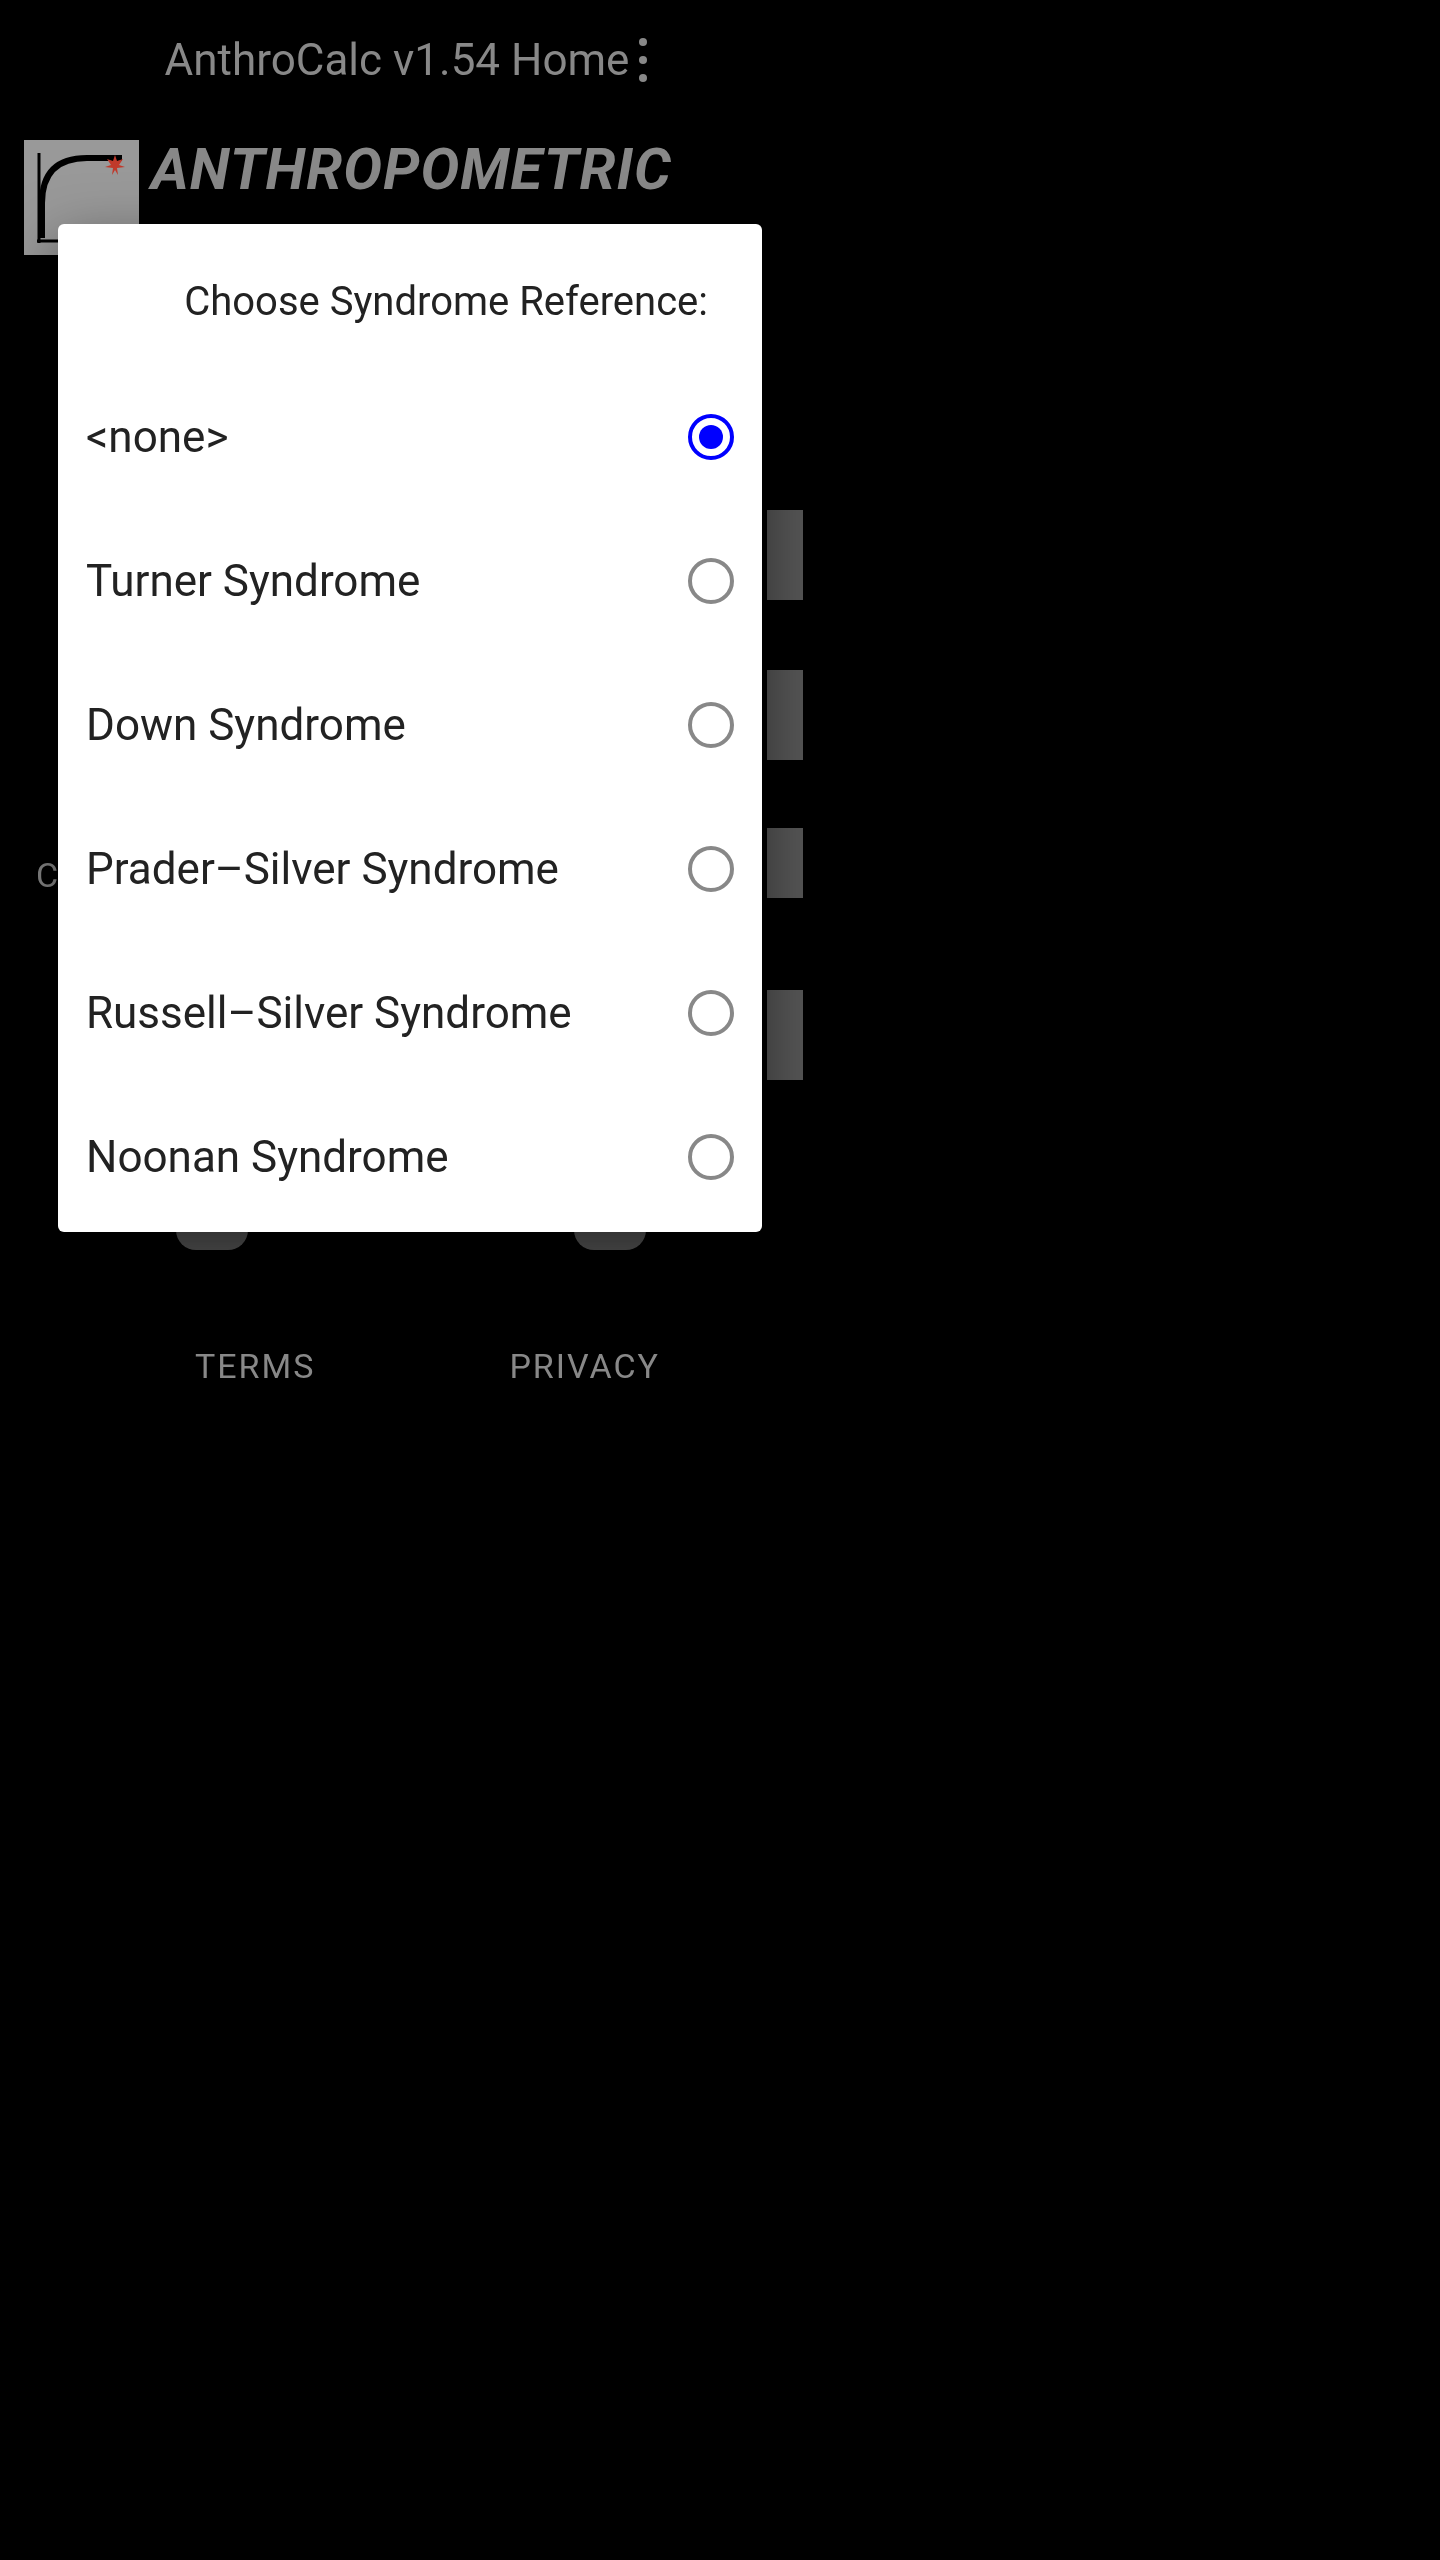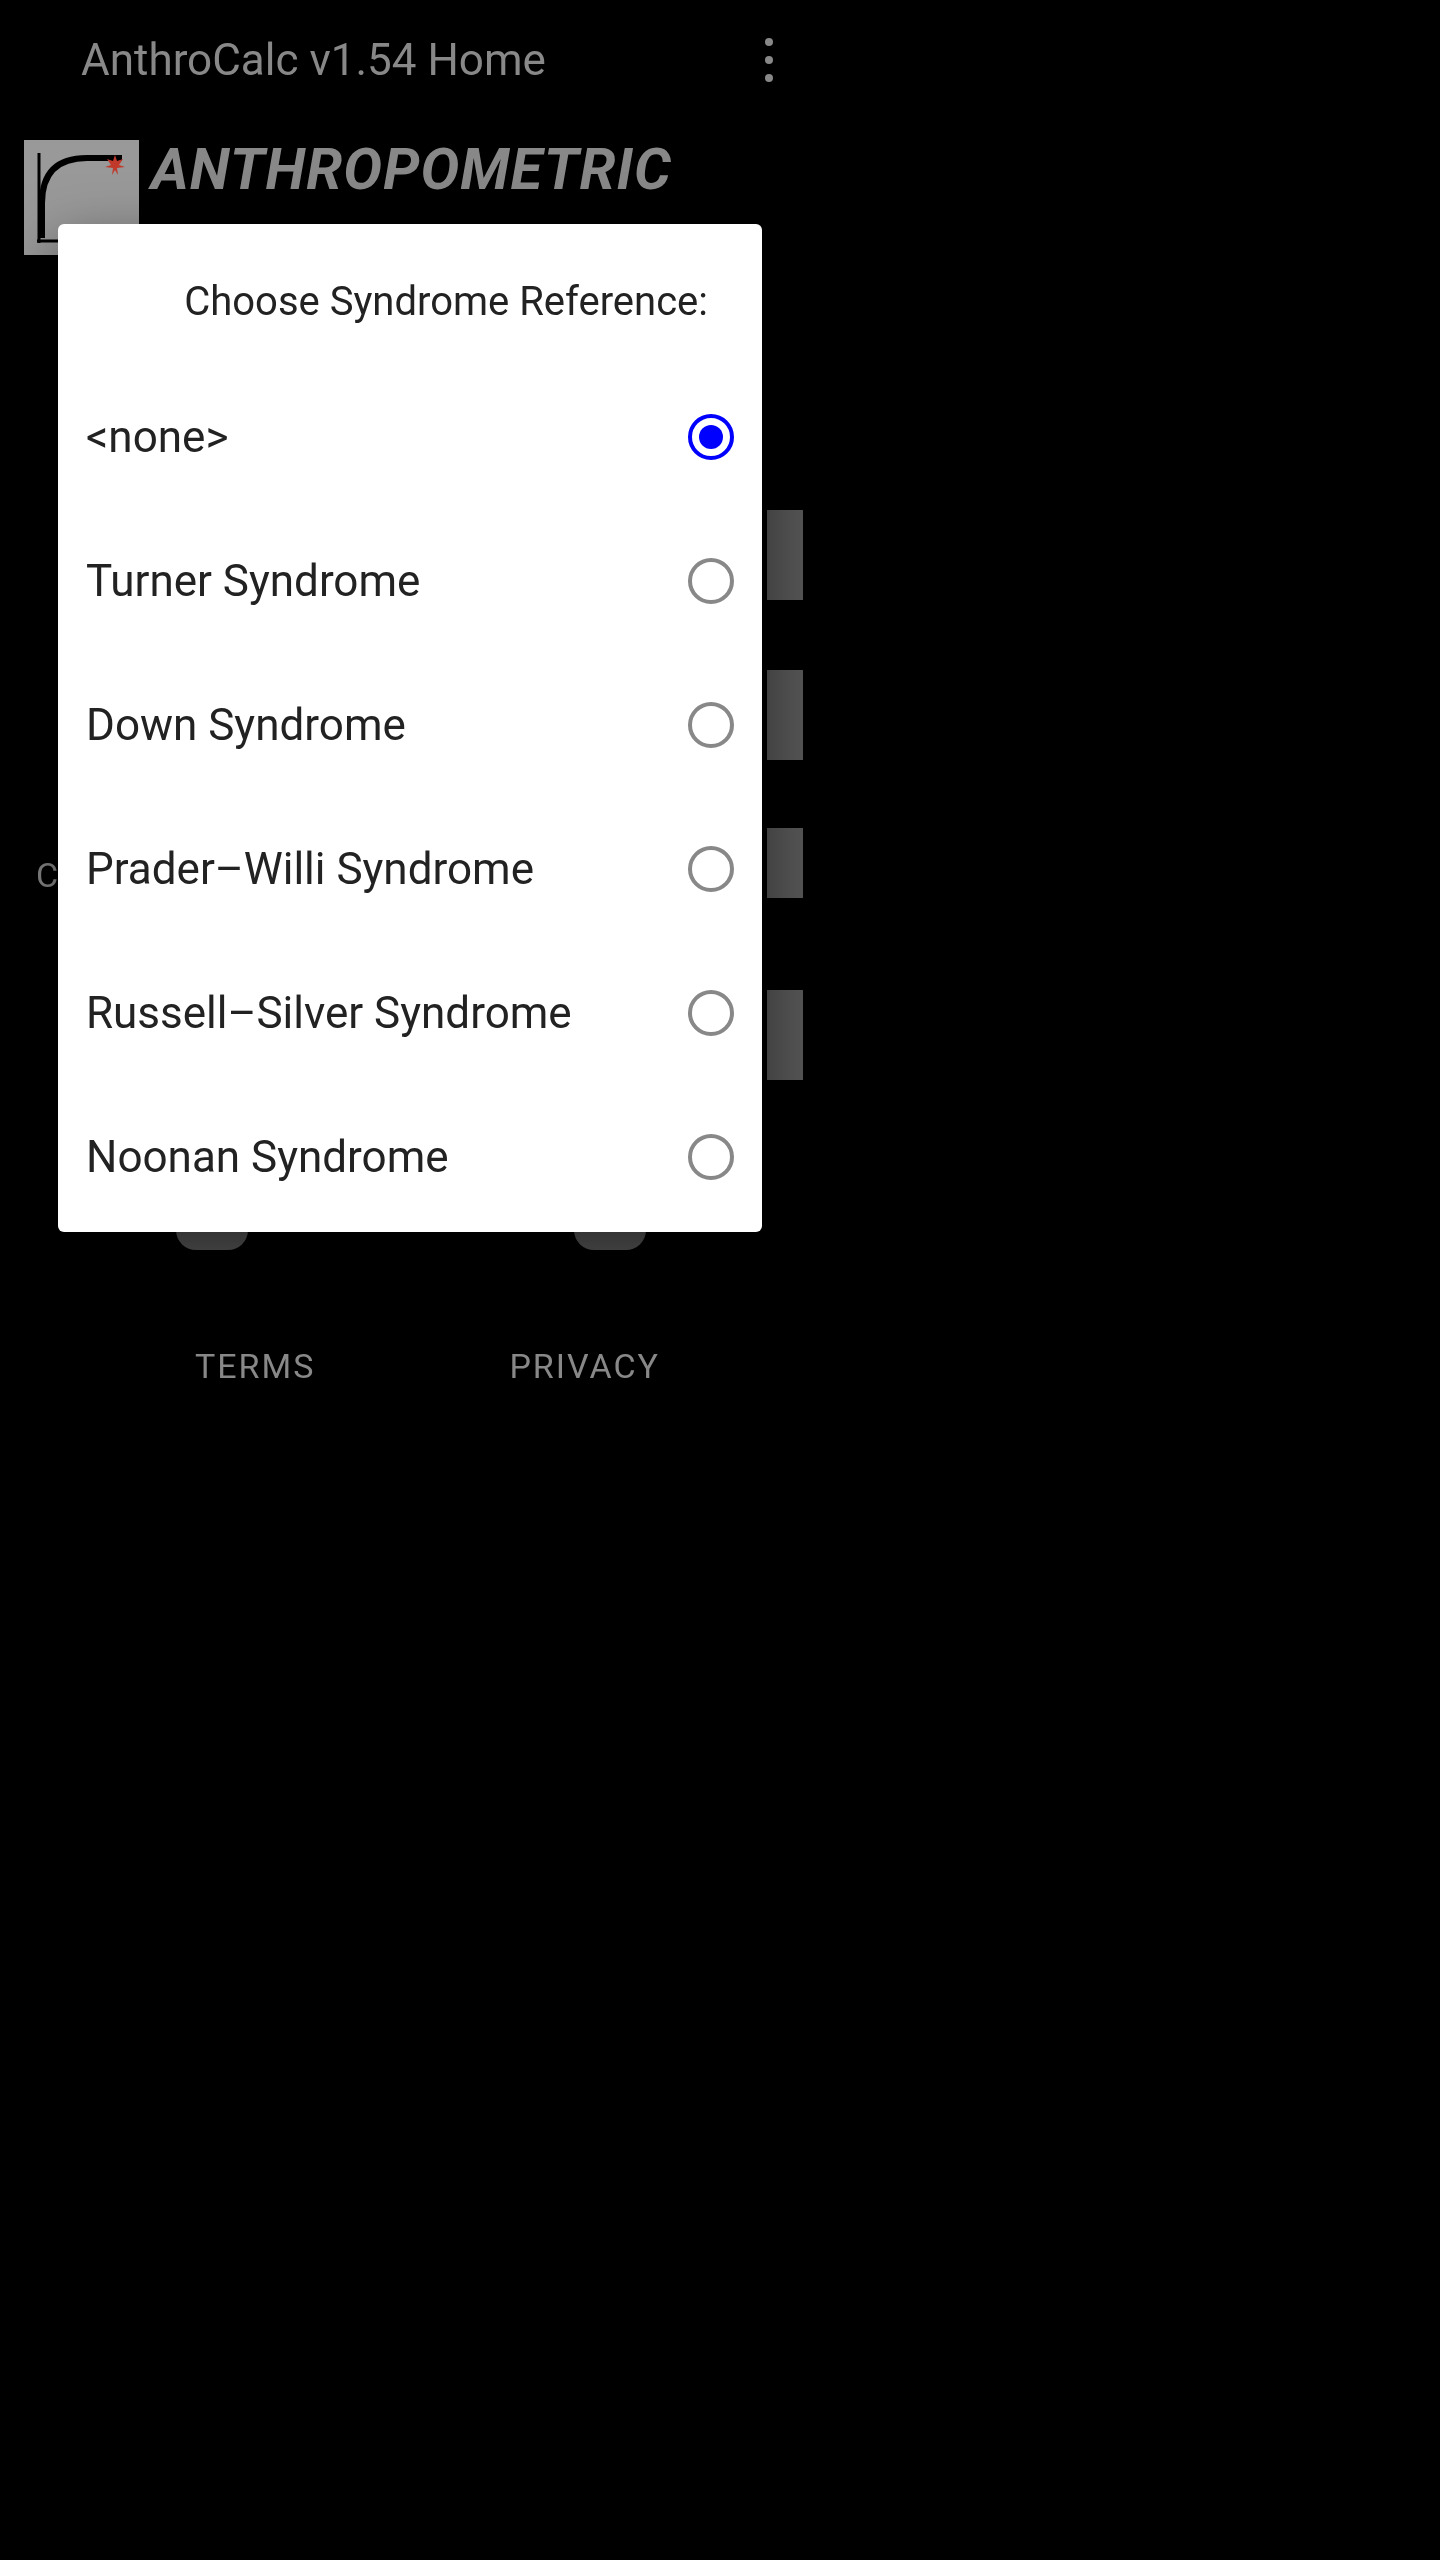--- a/index.html
+++ b/index.html
@@ -17,24 +17,23 @@
       position: absolute;
       top: 0;
       left: 0;
       width: 100%;
       height: 100%;
     }
     
     .header {
       display: flex;
       align-items: center;
-      justify-content: space-between;
+      justify-content: center;
       padding: 30px 36px 30px 39px;
       height: 120px;
-      margin-left: 42px;
     }
     
     .header-title {
       color: #888;
       font-size: 44px;
       font-weight: 400;
     }
     
     .more-icon {
       display: flex;
@@ -269,21 +268,21 @@
       <div class="option-label">Turner Syndrome</div>
       <div class="radio"></div>
     </div>
 
     <div class="option">
       <div class="option-label">Down Syndrome</div>
       <div class="radio"></div>
     </div>
 
     <div class="option">
-      <div class="option-label">Prader–Willi Syndrome</div>
+      <div class="option-label">Prader–Silver Syndrome</div>
       <div class="radio"></div>
     </div>
 
     <div class="option">
       <div class="option-label">Russell–Silver Syndrome</div>
       <div class="radio"></div>
     </div>
 
     <div class="option">
       <div class="option-label">Noonan Syndrome</div>

